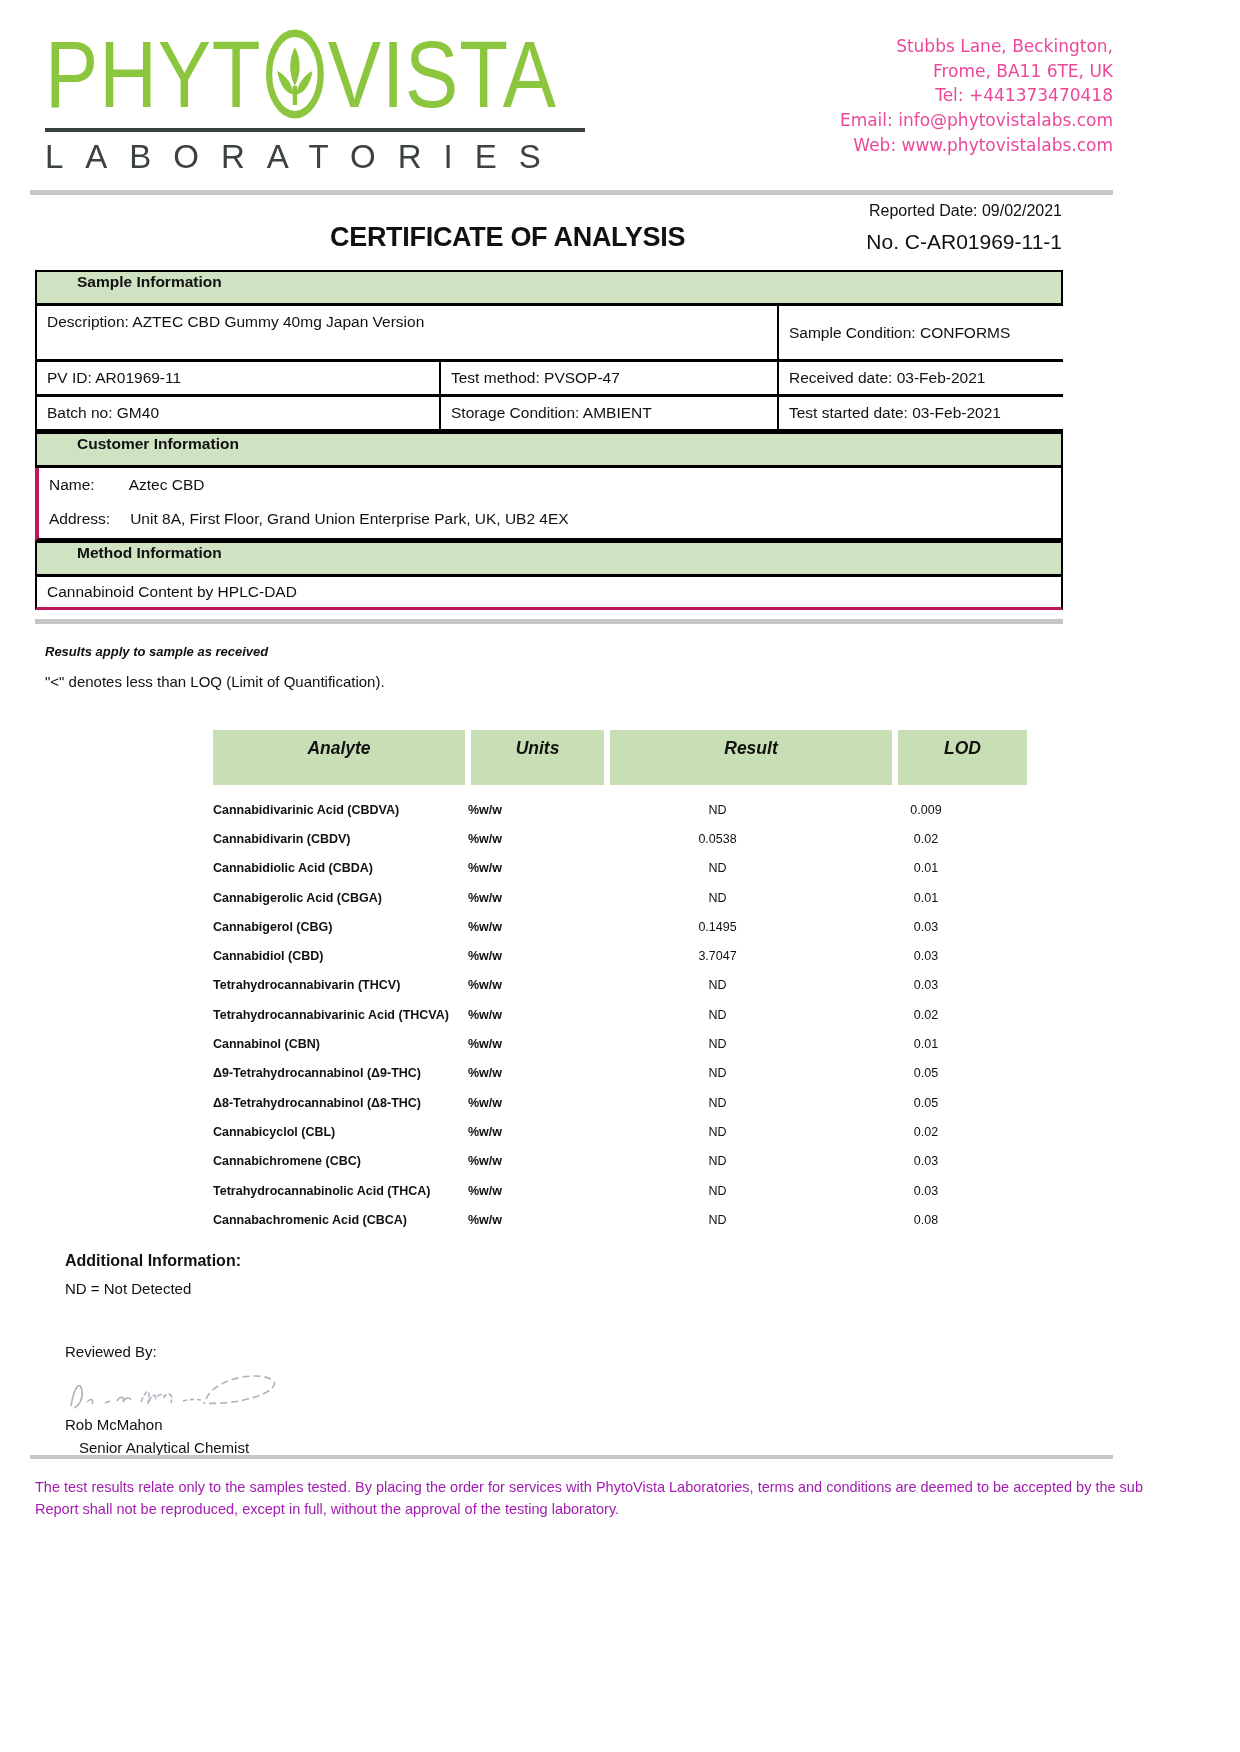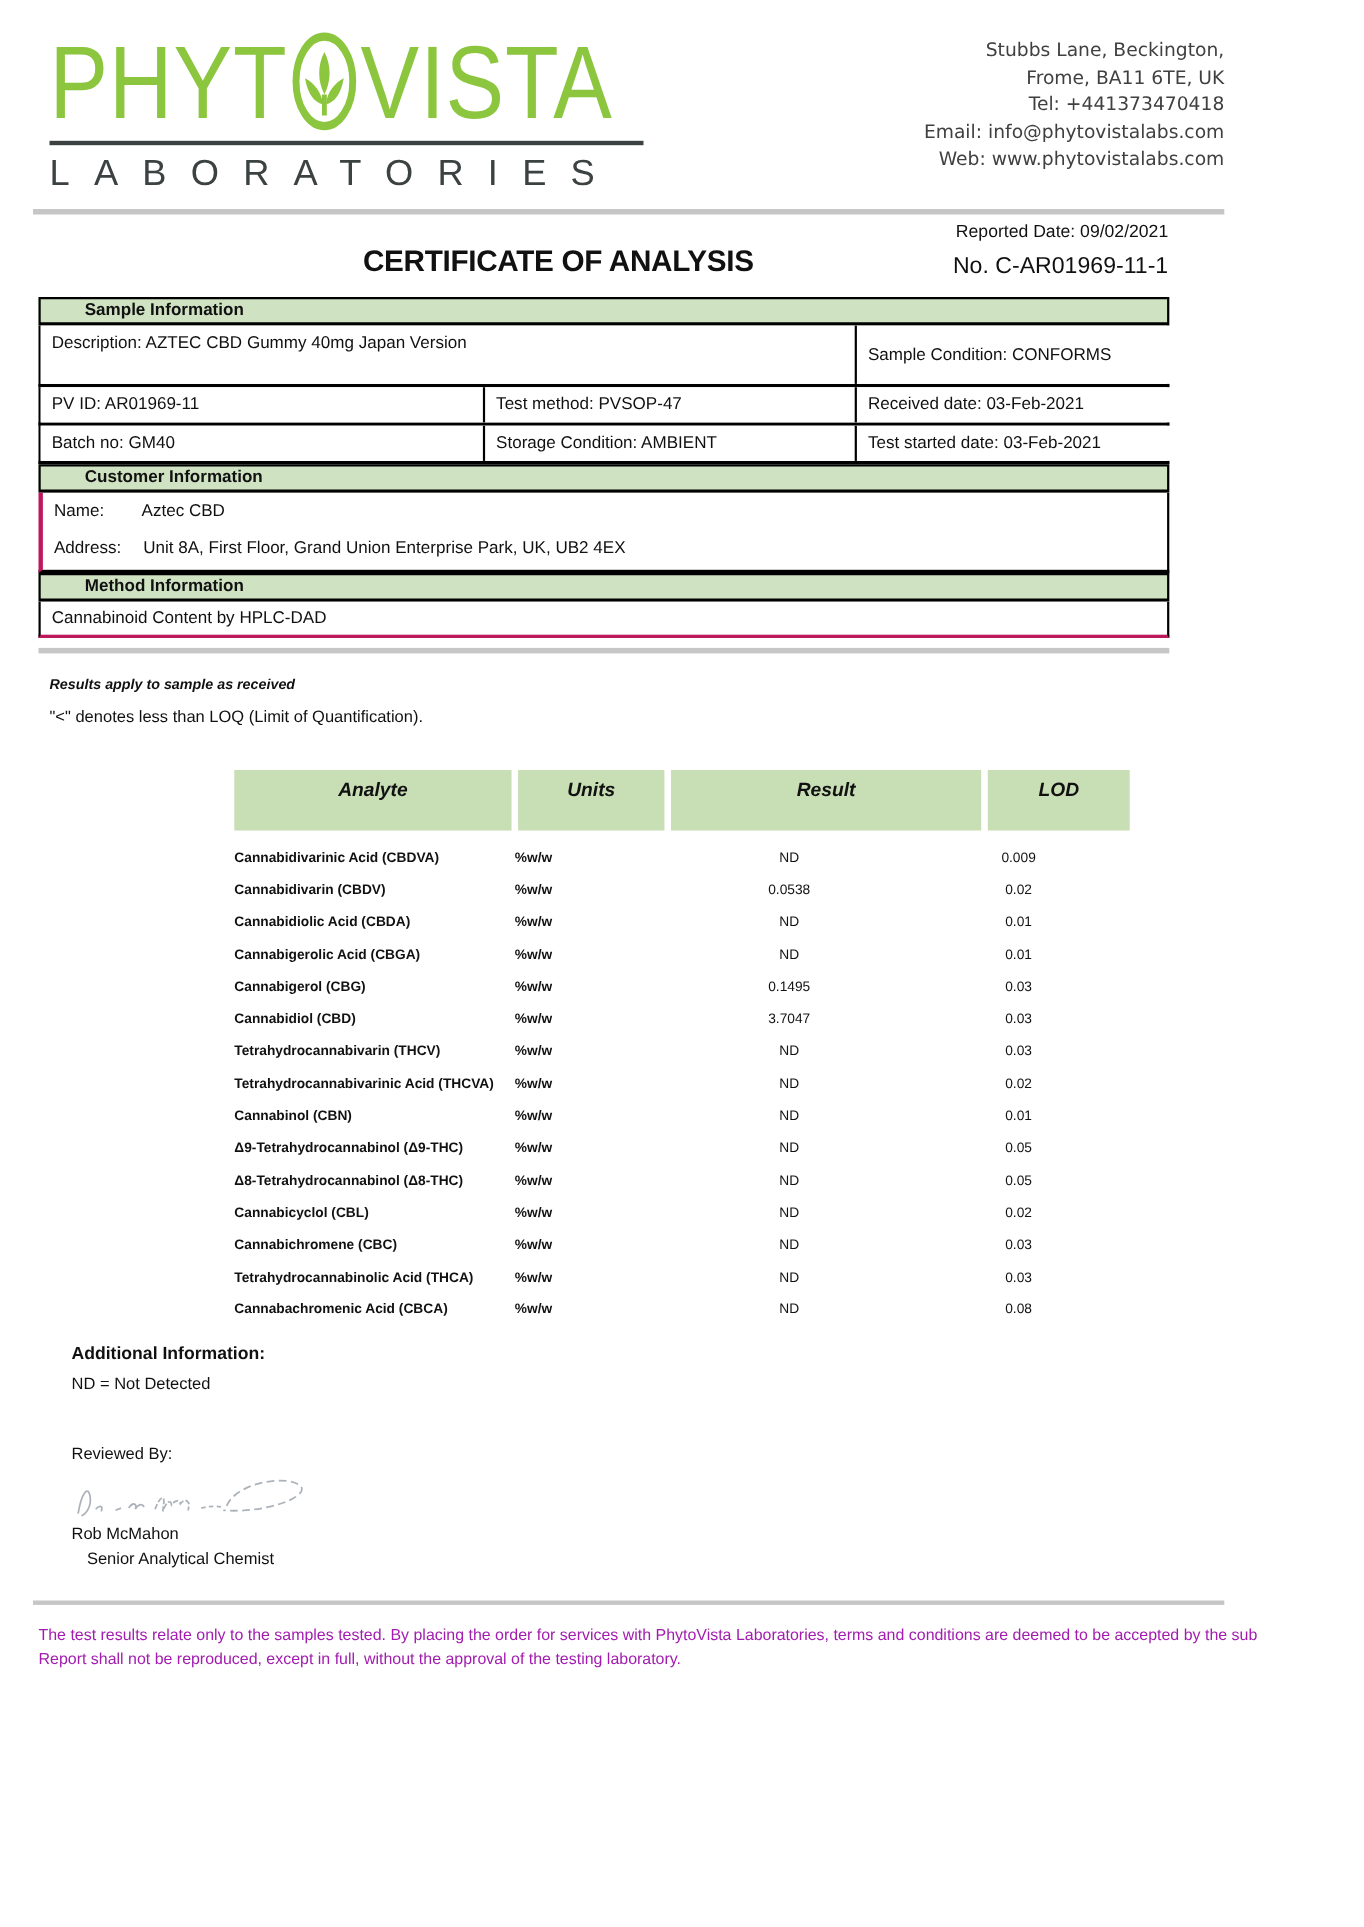--- a/index.html
+++ b/index.html
@@ -9,36 +9,36 @@
 
   
   .header { position:absolute; top:28px; left:45px; right:30px; display:flex; justify-content:space-between; }
   .logo-word { display:flex; align-items:flex-end; color:var(--logo-green,#8cc63e);
                font-size:94px; line-height:.92; font-weight:400; letter-spacing:1px;
                transform:scaleX(.85); transform-origin:left bottom; white-space:nowrap; }
   .leaf-o { display:inline-block; width:74px; height:92px; margin:0 2px -2px 2px; color:var(--logo-green,#8cc63e); }
   .leaf-o svg { width:100%; height:100%; display:block; }
   .logo-rule { width:540px; height:4px; background:var(--logo-dark,#3c4242); margin-top:10px; }
   .logo-sub { margin-top:6px; font-size:33px; letter-spacing:22px; color:var(--logo-dark,#3c4242); white-space:nowrap; }
-  .contact { text-align:right; font-size:17px; line-height:1.45; font-family:"DejaVu Sans", sans-serif; color:#404040; padding-top:6px; }
+  .contact { text-align:right; font-size:17px; line-height:1.45; font-family:"DejaVu Sans", sans-serif; color:#ec4899; padding-top:6px; }
 
   .rule1 { position:absolute; top:190px; left:30px; right:30px; height:5px; background:var(--divider,#c6c6c6); }
   .rule-footer { position:absolute; top:1455px; left:30px; right:30px; height:4px; background:var(--divider,#c6c6c6); }
 
   
   .titleblock { position:absolute; top:202px; left:35px; width:1027px; }
   .reported-date { text-align:right; font-size:16px; }
   .coa-title { position:absolute; left:295px; top:20px; font-size:27px; font-weight:bold; letter-spacing:-.3px; }
   .report-no { text-align:right; font-size:21px; margin-top:10px; }
 
   
   .main { position:absolute; top:270px; left:35px; width:1028px; }
 
   .sec-bar { background:var(--bar-green,#cfe2c2); border:2px solid #000; border-bottom:3px solid #000;
-             font-weight:bold; font-size:15.5px; padding:1px 8px 2px 40px; }
+             font-weight:bold; font-size:15.5px; padding:1px 8px 12px 40px; }
   .grid-desc { display:grid; grid-template-columns:740px 288px;
                border-left:2px solid #000; border-right:2px solid #000; border-bottom:3px solid #000; }
   .grid-3 { display:grid; grid-template-columns:402px 338px 288px;
             border-left:2px solid #000; border-right:2px solid #000; border-bottom:3px solid #000; }
   .cell { font-size:15.5px; padding:7px 10px; background:#fff; }
   .cell.desc { min-height:53px; }
   .cell.cond { border-left:2px solid #000; display:flex; align-items:center; }
   .grid-3 .cell + .cell { border-left:2px solid #000; }
   .cust-cell { border-left:4px solid #be185d; border-right:2px solid #000; border-bottom:3px solid #000;
                background:#fff; font-size:15.5px; padding:8px 10px 10px 10px; }

